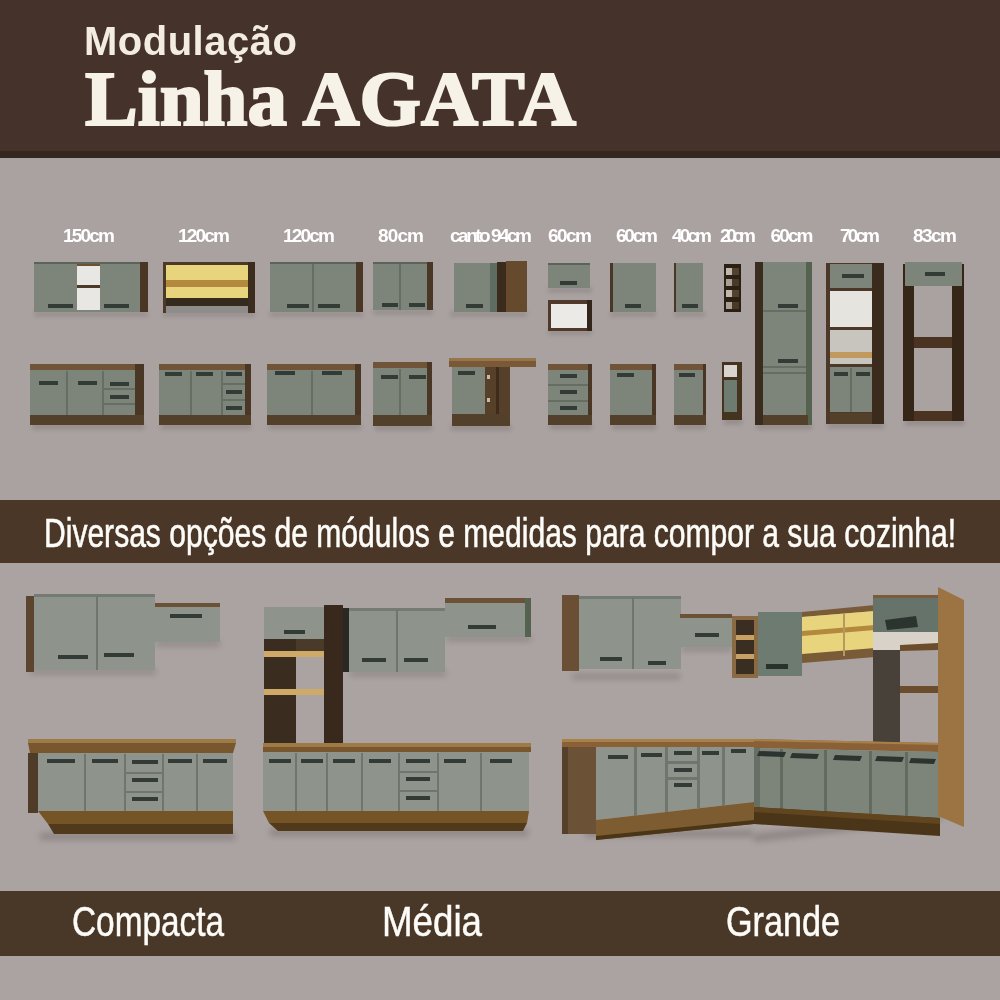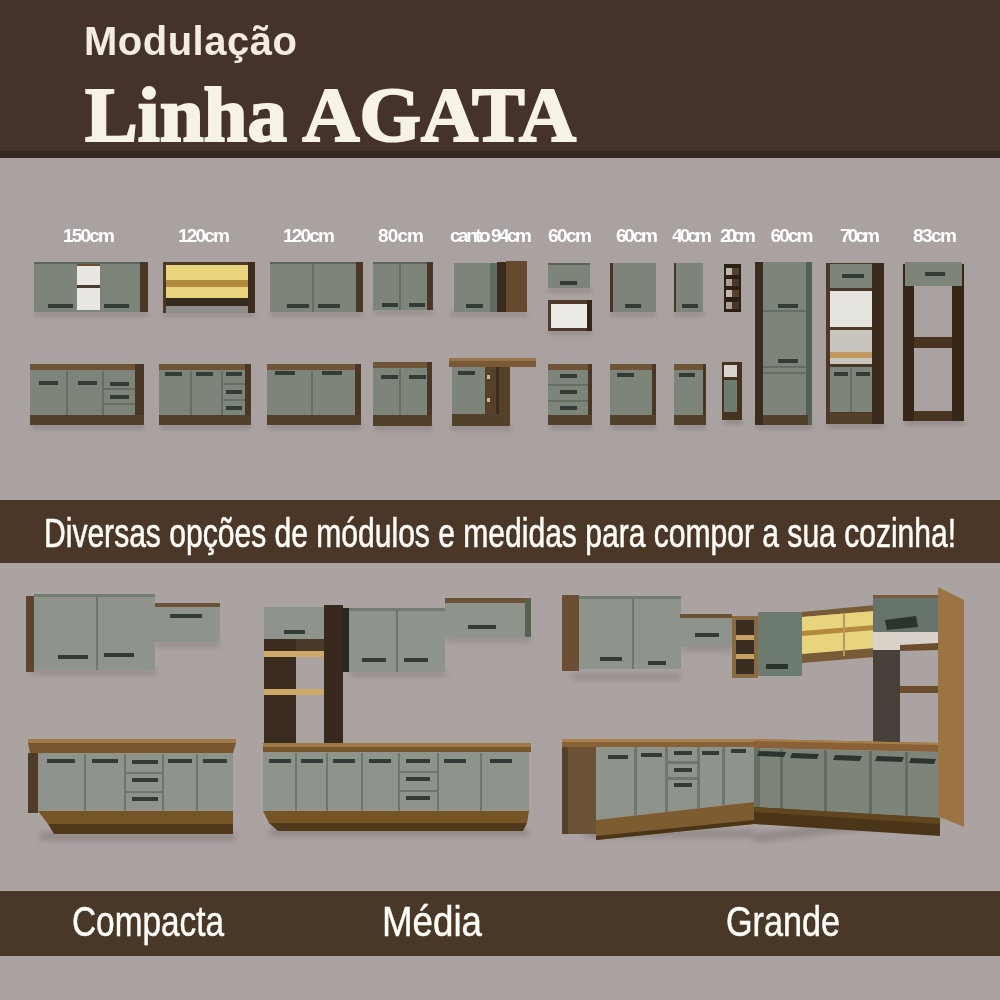--- a/index.html
+++ b/index.html
@@ -10,21 +10,21 @@
 <body>
 
 <div class="abs" style="left:0;top:0;width:1000px;height:1000px;background:#aba3a1;"></div>
 
 <div class="abs" style="left:0;top:0;width:1000px;height:158px;background:#45332b;"></div>
 
 <div class="abs" style="left:0;top:151px;width:1000px;height:7px;background:#35271f;"></div>
 
 <div class="abs" style="left:84px;top:19px;color:#f2ece1;font-size:40px;font-weight:bold;letter-spacing:0.5px;">Modulação</div>
 
-<div class="abs" style="left:85px;top:70px;color:#f7f2e8;font-size:79px;font-weight:bold;font-family:'Liberation Serif',serif;-webkit-text-stroke:2.2px #f7f2e8;transform:scaleX(1.0);transform-origin:left top;">Linha AGATA</div>
+<div class="abs" style="left:85px;top:54px;color:#f7f2e8;font-size:79px;font-weight:bold;font-family:'Liberation Serif',serif;-webkit-text-stroke:2.2px #f7f2e8;transform:scaleX(1.0);transform-origin:left top;">Linha AGATA</div>
 
 <div class="abs" style="left:0;top:158px;width:1000px;height:342px;background:#aaa2a0;"></div>
 
 <svg class="abs" style="left:0;top:150px;" width="1000" height="348" viewBox="0 150 1000 348">
 <defs>
       <filter id="sh" x="-30%" y="-30%" width="160%" height="160%">
         <feGaussianBlur stdDeviation="2.5"></feGaussianBlur>
       </filter>
     </defs>
 

